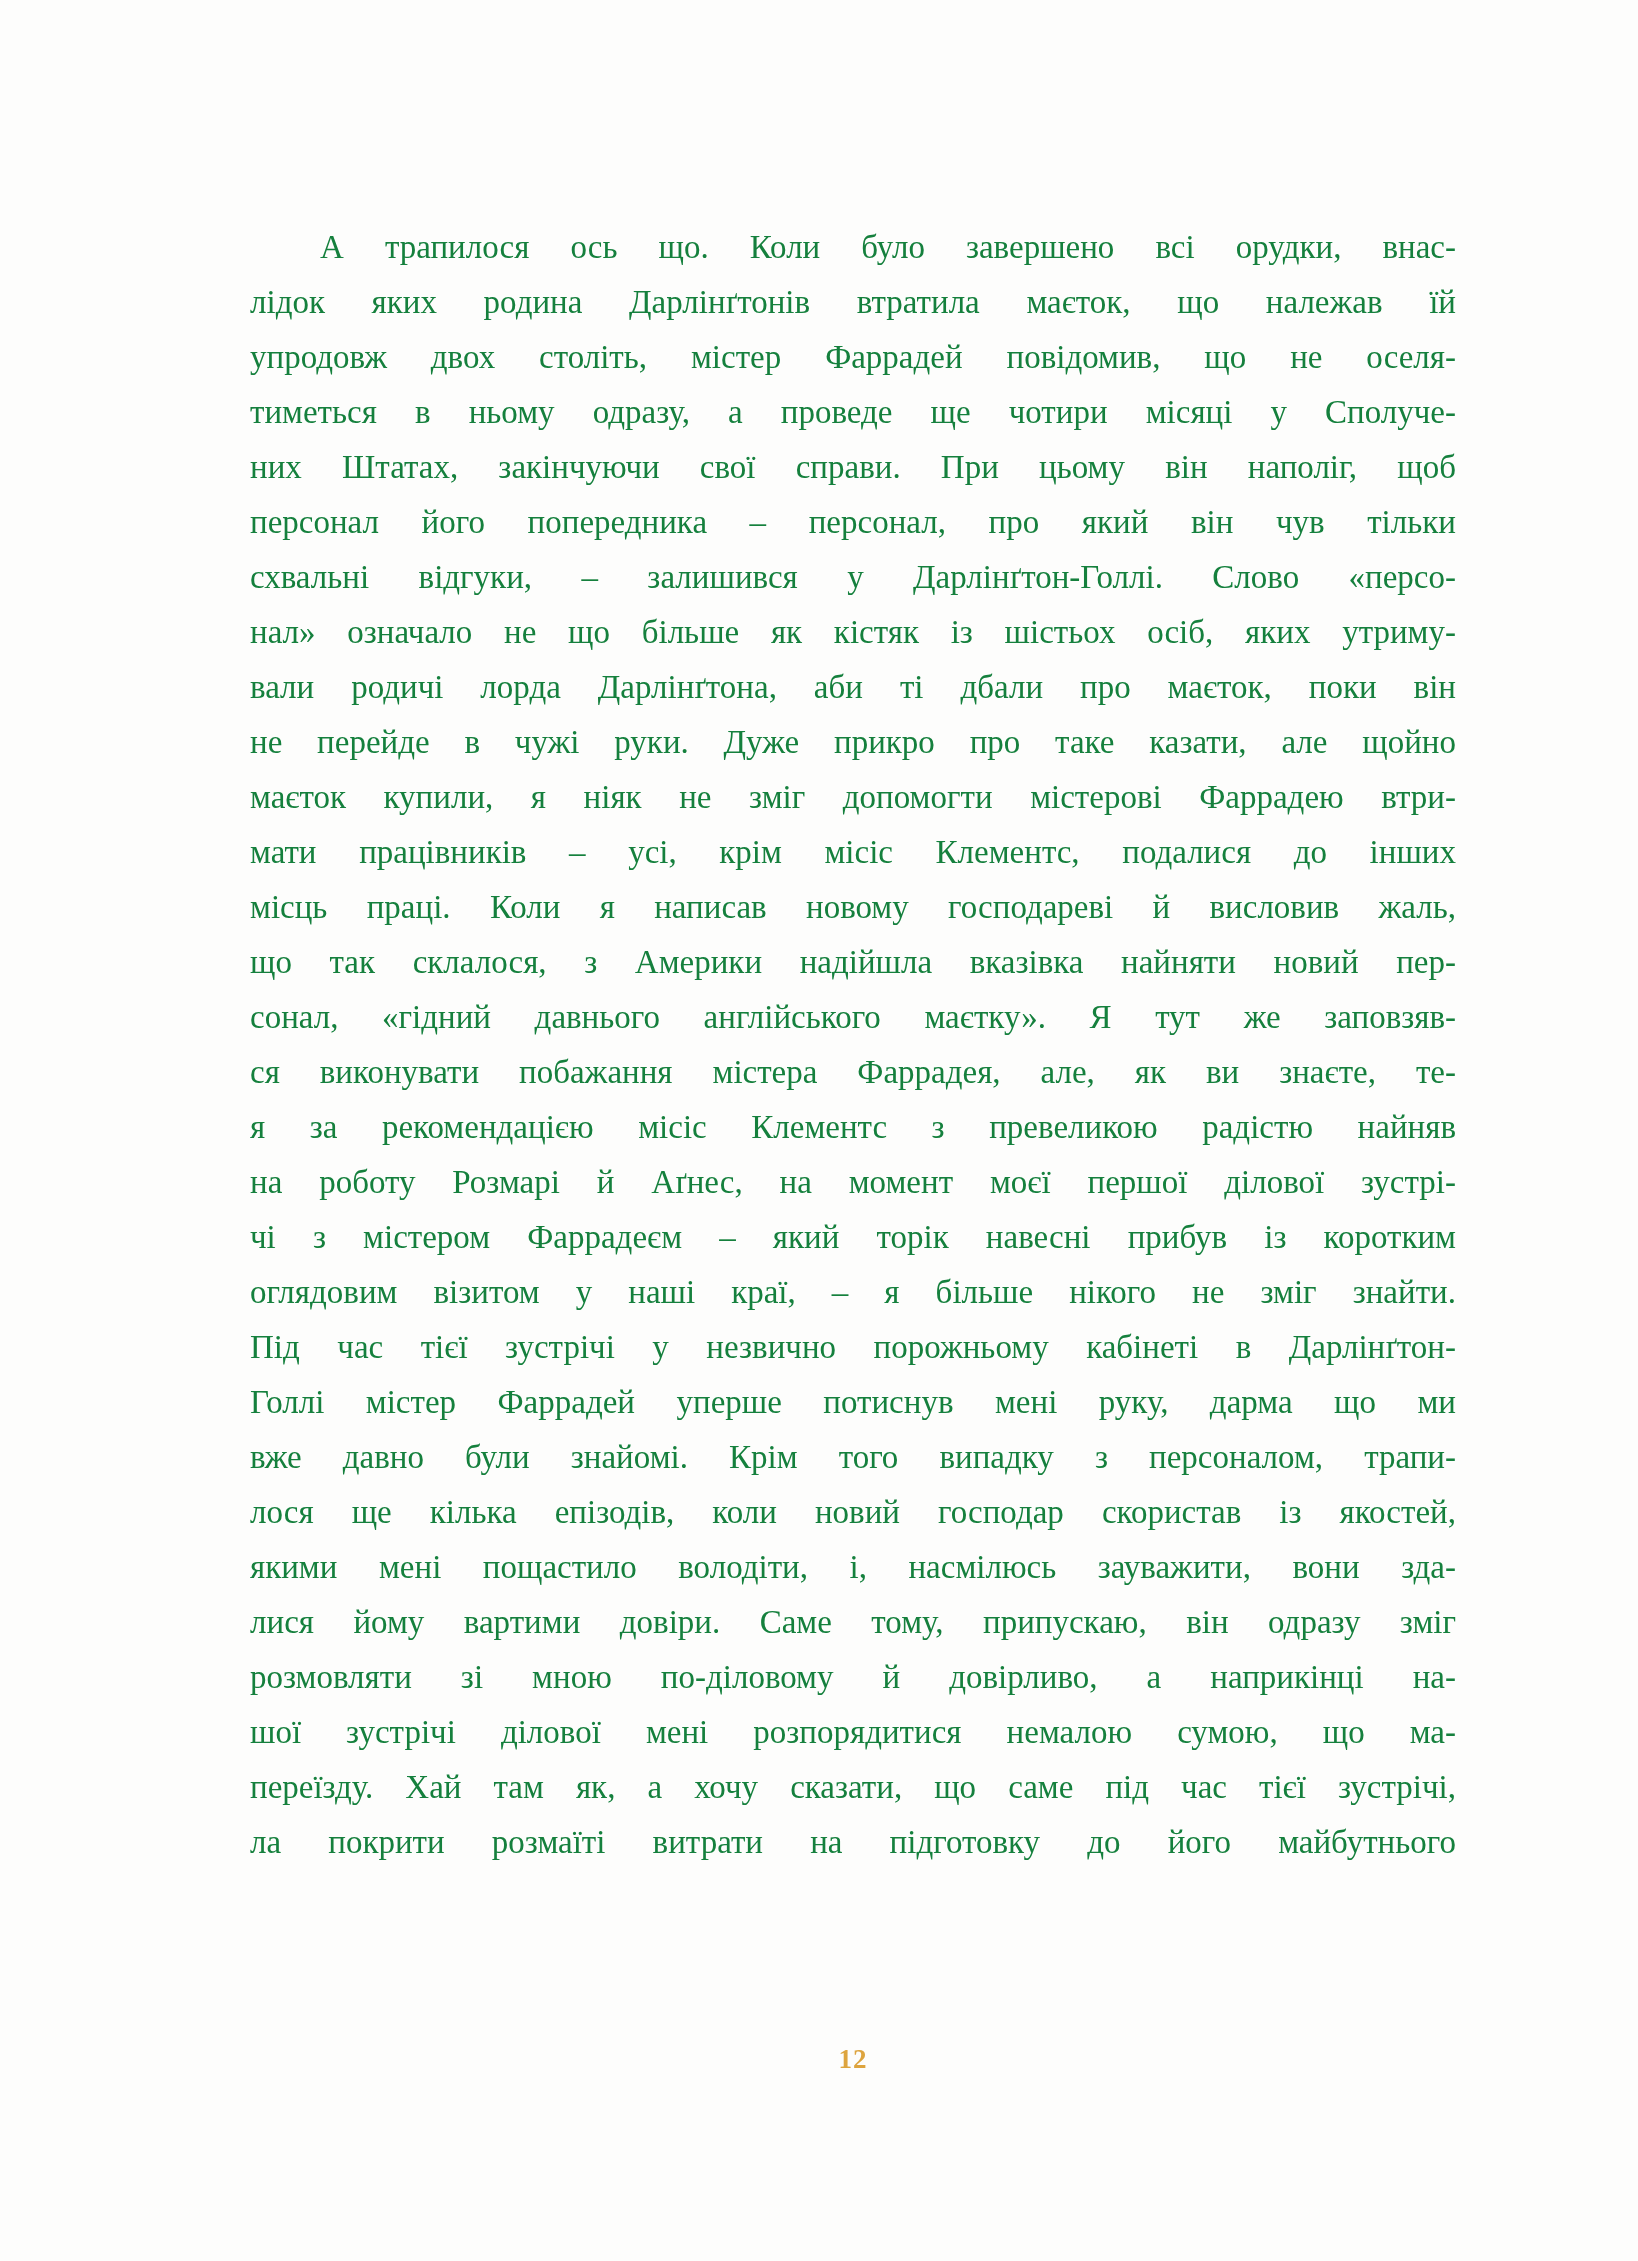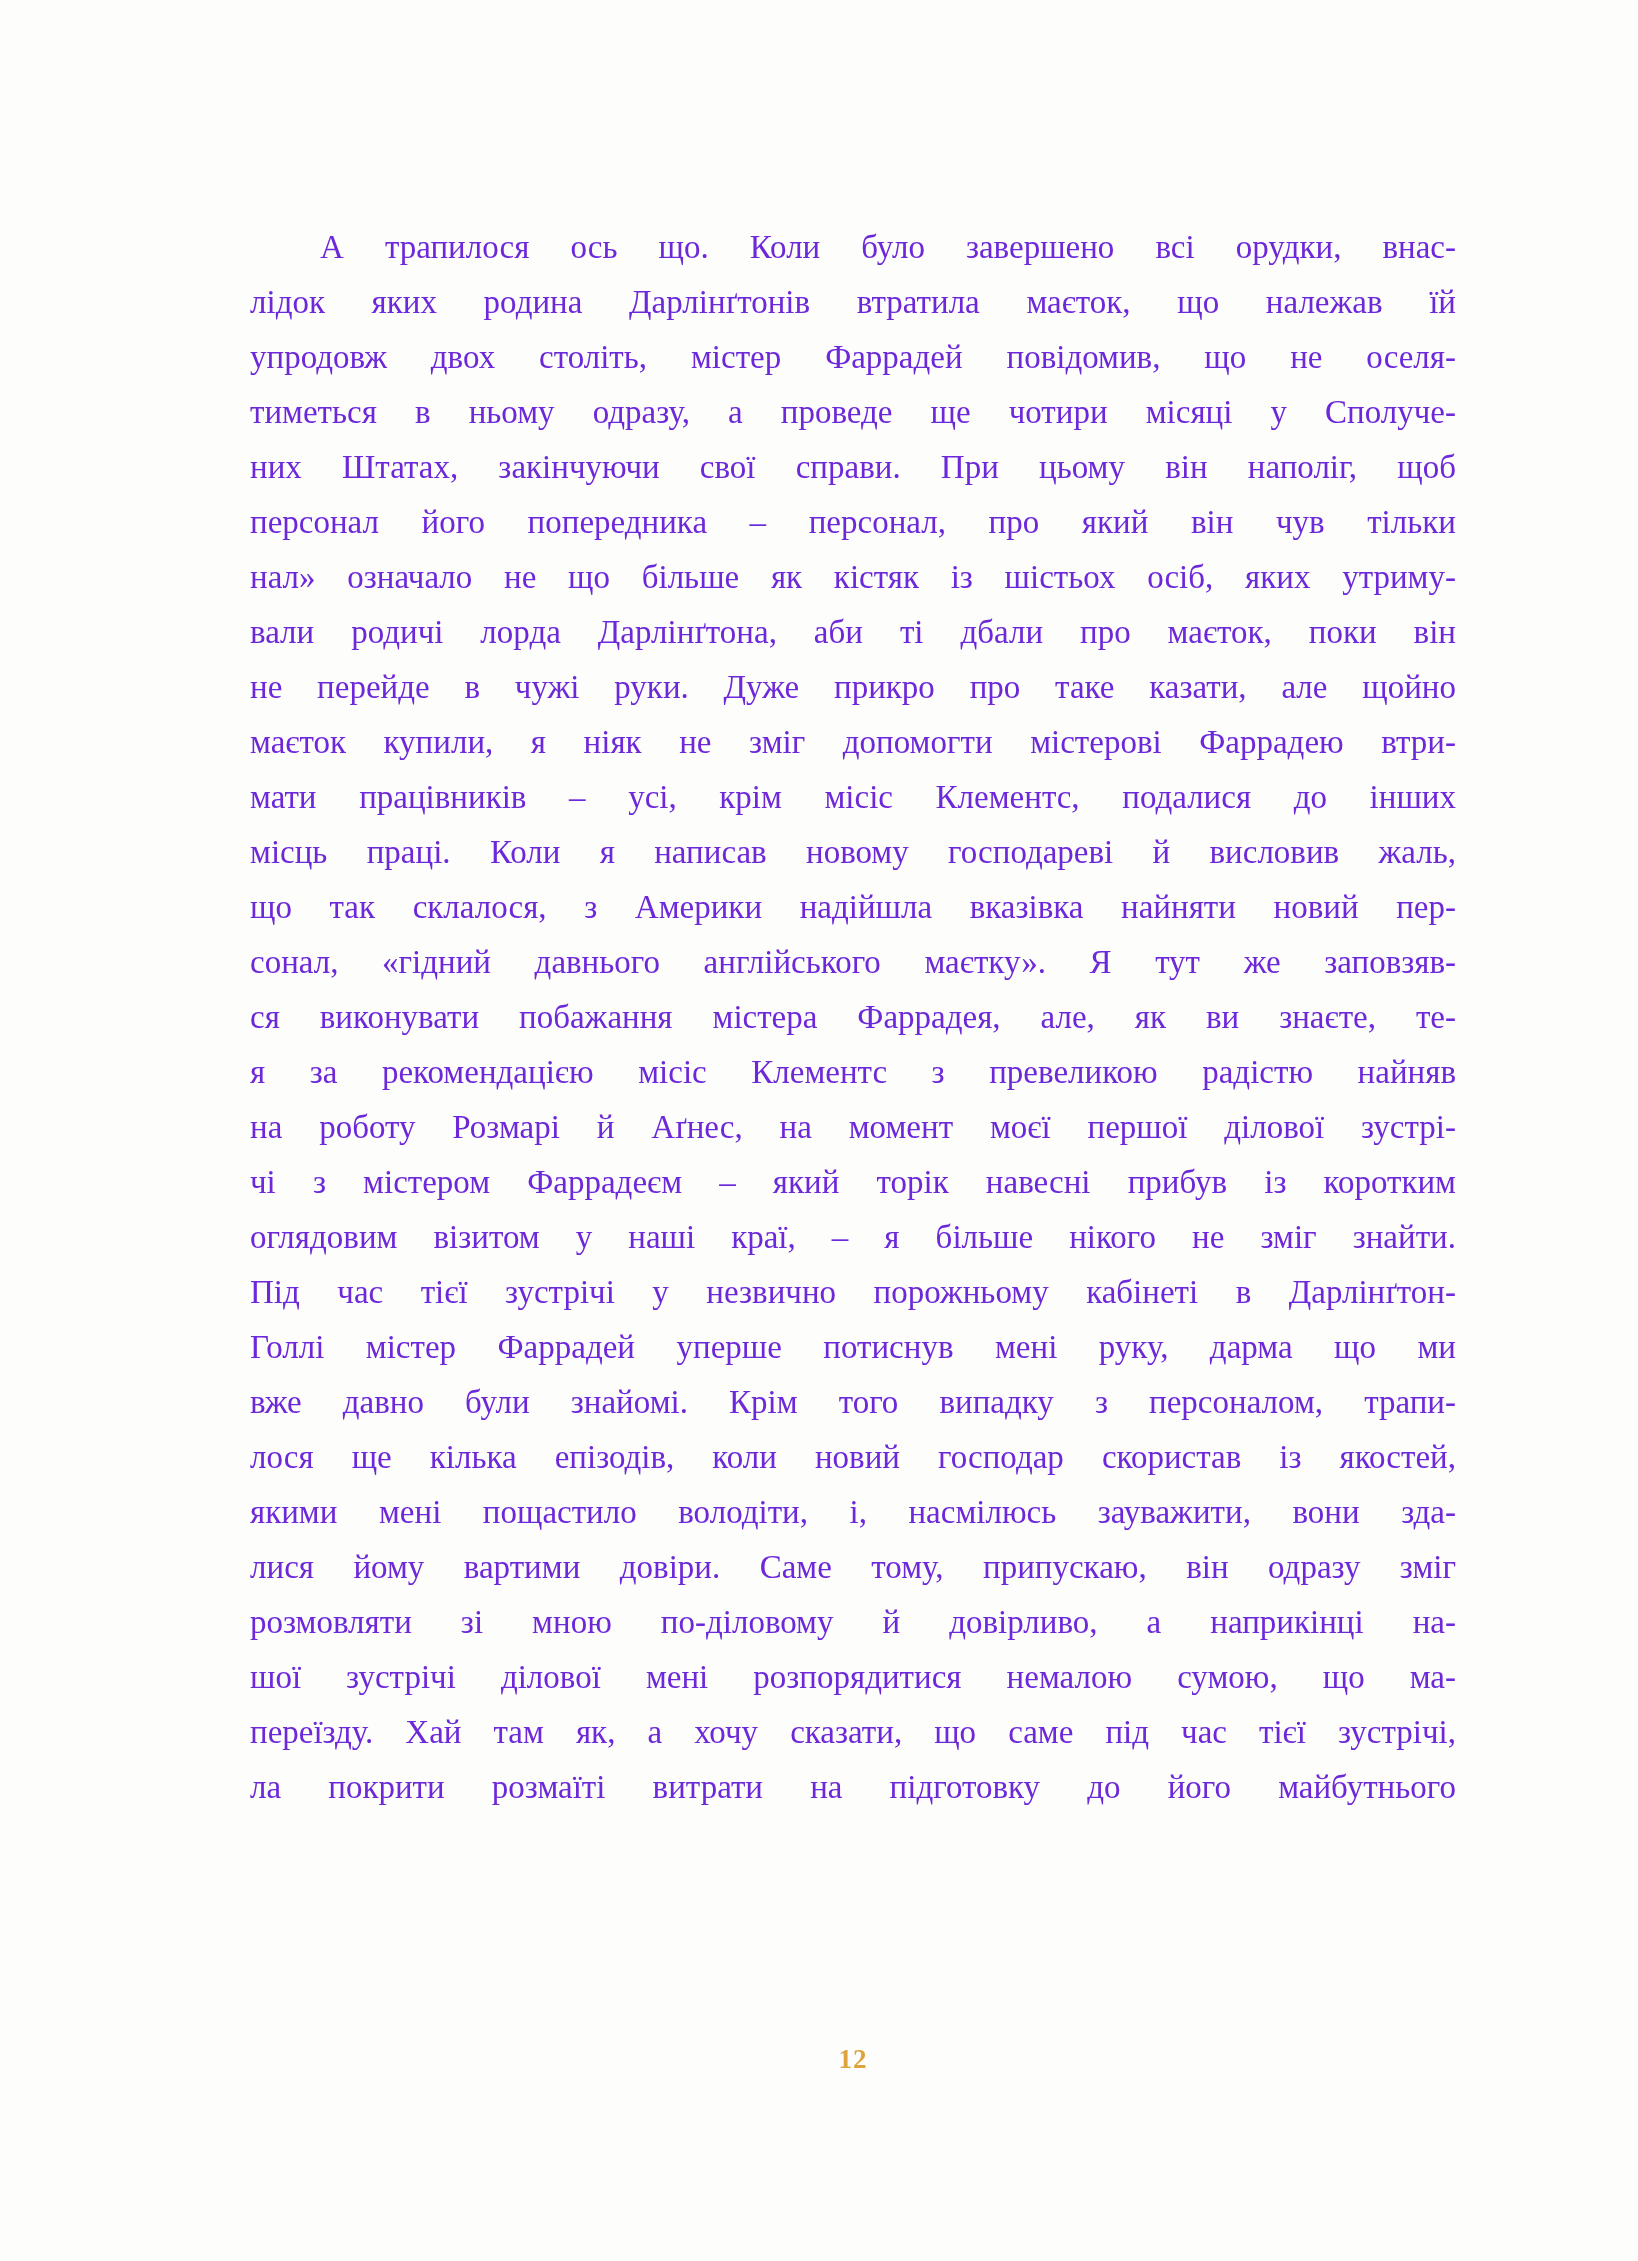--- a/index.html
+++ b/index.html
@@ -24,21 +24,21 @@
     left: 250px;
     top: 220px;
     width: 1206px;
   }
   .line {
     margin: 0;
     padding: 0;
     height: 55px;
     line-height: 55px;
     font-size: 33px;
-    color: #6d28d9;
+    color: #15803d;
     text-align: justify;
     text-align-last: justify;
     white-space: normal;
     overflow: visible;
   }
   .line.indent {
     text-indent: 70px;
   }
   .page-number {
     position: absolute;
@@ -57,20 +57,21 @@
 <body>
 
 <div class="page">
   <main class="text-block">
     <p class="line indent">А трапилося ось що. Коли було завершено всі орудки, внас-</p>
     <p class="line">лідок яких родина Дарлінґтонів втратила маєток, що належав їй</p>
     <p class="line">упродовж двох століть, містер Фаррадей повідомив, що не оселя-</p>
     <p class="line">тиметься в ньому одразу, а проведе ще чотири місяці у Сполуче-</p>
     <p class="line">них Штатах, закінчуючи свої справи. При цьому він наполіг, щоб</p>
     <p class="line">персонал його попередника – персонал, про який він чув тільки</p>
+    <p class="line">схвальні відгуки, – залишився у Дарлінґтон-Голлі. Слово «персо-</p>
     <p class="line">нал» означало не що більше як кістяк із шістьох осіб, яких утриму-</p>
     <p class="line">вали родичі лорда Дарлінґтона, аби ті дбали про маєток, поки він</p>
     <p class="line">не перейде в чужі руки. Дуже прикро про таке казати, але щойно</p>
     <p class="line">маєток купили, я ніяк не зміг допомогти містерові Фаррадею втри-</p>
     <p class="line">мати працівників – усі, крім місіс Клементс, подалися до інших</p>
     <p class="line">місць праці. Коли я написав новому господареві й висловив жаль,</p>
     <p class="line">що так склалося, з Америки надійшла вказівка найняти новий пер-</p>
     <p class="line">сонал, «гідний давнього англійського маєтку». Я тут же заповзяв-</p>
     <p class="line">ся виконувати побажання містера Фаррадея, але, як ви знаєте, те-</p>
     <p class="line">я за рекомендацією місіс Клементс з превеликою радістю найняв</p>

